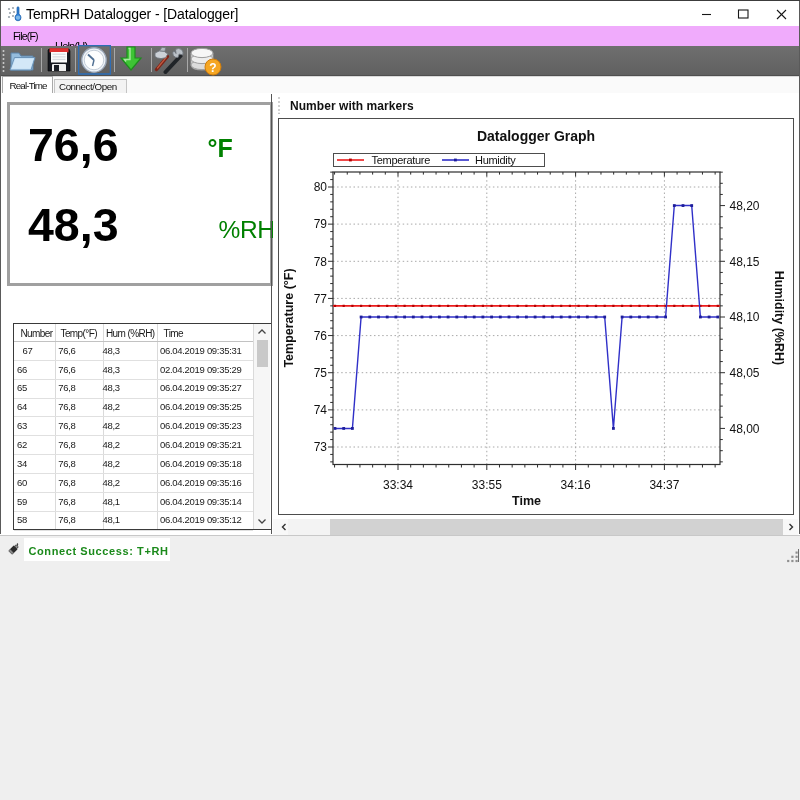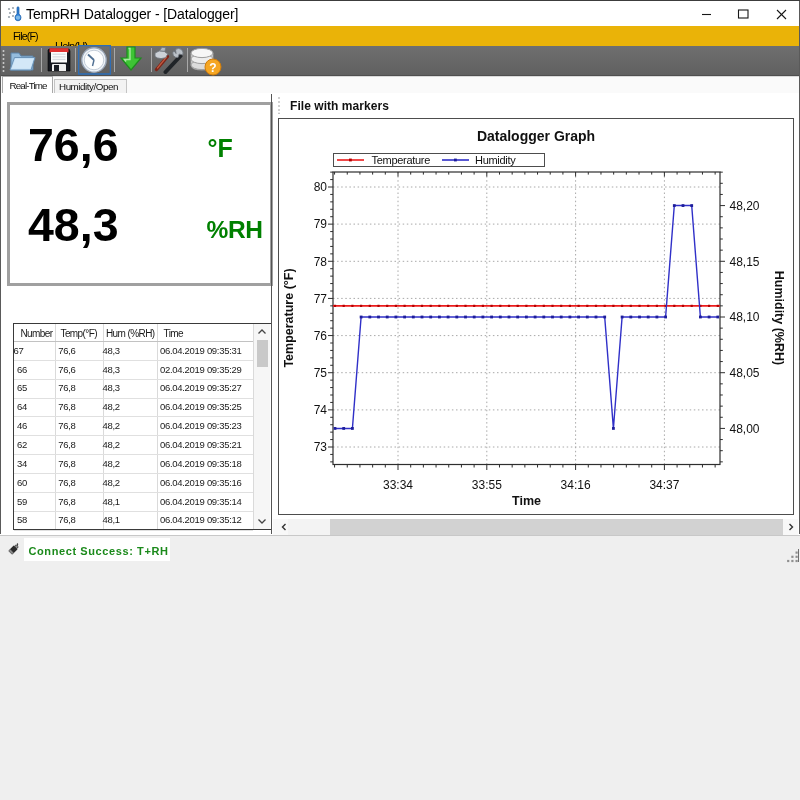--- a/index.html
+++ b/index.html
@@ -28,21 +28,21 @@
 <circle cx="11" cy="11.6" r="2.2" fill="#7db9ea"></circle>
     </svg>
 <div class="abs" style="left:25px;top:6px;font-size:14px;letter-spacing:-0.1px;color:#000;line-height:14px">TempRH Datalogger - [Datalogger]</div>
 <svg style="position:absolute;left:694px;top:0" width="105" height="25" viewBox="0 0 105 25">
 <line x1="7" y1="13.5" x2="16" y2="13.5" stroke="#171717" stroke-width="1.1"></line>
 <rect x="43.5" y="9" width="9.5" height="8" fill="none" stroke="#171717" stroke-width="1.1"></rect>
 <line x1="82" y1="9" x2="91" y2="18" stroke="#171717" stroke-width="1.1"></line>
       <line x1="91" y1="9" x2="82" y2="18" stroke="#171717" stroke-width="1.1"></line>
 </svg>
   </div>
-<div class="abs" style="left:1px;top:26px;width:798px;height:20px;background:#eab308">
+<div class="abs" style="left:1px;top:26px;width:798px;height:20px;background:#f0abfc">
 <div class="abs" style="left:12px;top:2.5px;font-size:10.5px;letter-spacing:-0.8px;color:#000;line-height:14px">File(F)</div>
 <div class="abs" style="left:54px;top:13px;font-size:11px;letter-spacing:-0.8px;color:#000;line-height:14px">Help(H)</div>
 </div>
 <div class="abs" style="left:1px;top:46px;width:798px;height:30px;background:linear-gradient(#6f6f6f,#606060)"></div>
 <div class="abs" style="left:1px;top:74.6px;width:798px;height:1px;background:#4f4f4f"></div>
 <div class="abs" style="left:1px;top:75.6px;width:798px;height:1.4px;background:#d9d9d9"></div>
 <div style="position:absolute;left:41px;top:48px;width:1px;height:24px;background:#5a5a5a;border-right:1px solid #a8a8a8"></div>
 <div style="position:absolute;left:75px;top:48px;width:1px;height:24px;background:#5a5a5a;border-right:1px solid #a8a8a8"></div>
 <div style="position:absolute;left:114px;top:48px;width:1px;height:24px;background:#5a5a5a;border-right:1px solid #a8a8a8"></div>
 <div style="position:absolute;left:151px;top:48px;width:1px;height:24px;background:#5a5a5a;border-right:1px solid #a8a8a8"></div>
@@ -97,40 +97,40 @@
 <ellipse cx="14" cy="19" rx="11" ry="4.6" fill="#dcdcdc" stroke="#9e9e9e" stroke-width="1"></ellipse>
 <ellipse cx="14" cy="13" rx="11" ry="4.6" fill="#ededed" stroke="#9e9e9e" stroke-width="1"></ellipse>
 <ellipse cx="14" cy="7" rx="11" ry="4.6" fill="#f7f7f7" stroke="#9e9e9e" stroke-width="1"></ellipse>
 <circle cx="25" cy="21" r="8" fill="#f5a623" stroke="#d07c0a" stroke-width="1"></circle>
 <text x="25" y="26" text-anchor="middle" font-family="Liberation Sans" font-size="12" font-weight="bold" fill="#fff">?</text>
 </svg>
 
 <div class="abs" style="left:1px;top:77px;width:798px;height:16px;background:#fafafa"></div>
 <div class="abs" style="left:1px;top:93px;width:798px;height:441px;background:#fff"></div>
 <div class="abs" style="left:53.5px;top:78.5px;width:73px;height:14.5px;background:#f3f3f3;border:1px solid #c4c4c4;border-bottom:none"></div>
-<div class="abs" style="left:59px;top:81px;font-size:9.8px;letter-spacing:-0.45px;color:#111;line-height:12px">Humidity/Open</div>
+<div class="abs" style="left:59px;top:81px;font-size:9.8px;letter-spacing:-0.45px;color:#111;line-height:12px">Connect/Open</div>
 <div class="abs" style="left:1.5px;top:76px;width:51px;height:17px;background:#fff;border:1px solid #a9a9a9;border-bottom:none"></div>
 <div class="abs" style="left:9.5px;top:80px;font-size:9.8px;letter-spacing:-0.85px;color:#111;line-height:12px">Real-Time</div>
 <div class="abs" style="left:6.5px;top:102px;width:266px;height:184px;border:3px solid #a0a0a0;background:#fff">
 <div class="abs" style="left:18.5px;top:17.4px;font-size:46.5px;font-weight:bold;color:#000;line-height:46.5px">76,6</div>
 <div class="abs" style="left:198px;top:30.8px;font-size:25px;font-weight:bold;color:#008000;line-height:25px">°F</div>
 <div class="abs" style="left:18.5px;top:97.1px;font-size:46.5px;font-weight:bold;color:#000;line-height:46.5px">48,3</div>
-<div class="abs" style="left:197px;top:112.8px;font-size:24.5px;font-weight:bold;color:#008000;letter-spacing:-0.4px;line-height:24.5px">%RH</div>
+<div class="abs" style="left:209px;top:112.8px;font-size:24.5px;font-weight:normal;color:#008000;letter-spacing:-0.4px;line-height:24.5px">%RH</div>
 </div>
 <div class="tbl">
     <div style="position:absolute;left:41.3px;top:0;width:1px;height:205px;background:#dadada"></div>
     <div style="position:absolute;left:89.0px;top:0;width:1px;height:205px;background:#dadada"></div>
     <div style="position:absolute;left:143.5px;top:0;width:1px;height:205px;background:#dadada"></div>
     <div class="th" style="left:7px">Number</div>
     <div class="th" style="left:47px">Temp(°F)</div>
     <div class="th" style="left:92.5px">Hum (%RH)</div>
     <div class="th" style="left:150px">Time</div>
     <div style="position:absolute;left:0;top:17px;width:239.5px;height:1px;background:#c2c2c2"></div>
     <div class="tr" style="top:17.5px">
-      <div class="td" style="left:0">67</div>
+      <div class="td" style="left:9px">67</div>
       <div class="td" style="left:44.8px">76,6</div>
       <div class="td" style="left:89px">48,3</div>
       <div class="td td4" style="left:146.5px">06.04.2019 09:35:31</div>
     </div>
     <div style="position:absolute;left:0;top:35.9px;width:239.5px;height:1px;background:#e0e0e0"></div>
     <div class="tr" style="top:36.4px">
       <div class="td" style="left:3.5px">66</div>
       <div class="td" style="left:44.8px">76,6</div>
       <div class="td" style="left:89px">48,3</div>
       <div class="td td4" style="left:146.5px">02.04.2019 09:35:29</div>
@@ -144,21 +144,21 @@
     </div>
     <div style="position:absolute;left:0;top:73.6px;width:239.5px;height:1px;background:#e0e0e0"></div>
     <div class="tr" style="top:74.1px">
       <div class="td" style="left:3.5px">64</div>
       <div class="td" style="left:44.8px">76,8</div>
       <div class="td" style="left:89px">48,2</div>
       <div class="td td4" style="left:146.5px">06.04.2019 09:35:25</div>
     </div>
     <div style="position:absolute;left:0;top:92.4px;width:239.5px;height:1px;background:#e0e0e0"></div>
     <div class="tr" style="top:92.9px">
-      <div class="td" style="left:3.5px">46</div>
+      <div class="td" style="left:3.5px">63</div>
       <div class="td" style="left:44.8px">76,8</div>
       <div class="td" style="left:89px">48,2</div>
       <div class="td td4" style="left:146.5px">06.04.2019 09:35:23</div>
     </div>
     <div style="position:absolute;left:0;top:111.3px;width:239.5px;height:1px;background:#e0e0e0"></div>
     <div class="tr" style="top:111.8px">
       <div class="td" style="left:3.5px">62</div>
       <div class="td" style="left:44.8px">76,8</div>
       <div class="td" style="left:89px">48,2</div>
       <div class="td td4" style="left:146.5px">06.04.2019 09:35:21</div>
@@ -205,21 +205,21 @@
 <div class="abs" style="left:270.5px;top:94px;width:1px;height:440px;background:#555"></div>
 <svg style="position:absolute;left:277px;top:96px" width="6" height="18" viewBox="0 0 6 18">
     <g fill="#c2c2c2">
       <circle cx="2" cy="2" r="1"></circle>
       <circle cx="2" cy="6" r="1"></circle>
       <circle cx="2" cy="10" r="1"></circle>
       <circle cx="2" cy="14" r="1"></circle>
       <circle cx="2" cy="17.5" r="1"></circle>
     </g>
   </svg>
-<div class="abs" style="left:290px;top:98.8px;font-size:12px;font-weight:bold;letter-spacing:0.05px;color:#111;line-height:14px">File with markers</div>
+<div class="abs" style="left:290px;top:98.8px;font-size:12px;font-weight:bold;letter-spacing:0.05px;color:#111;line-height:14px">Number with markers</div>
 <svg style="position:absolute;left:278px;top:118px" width="516" height="397" viewBox="0 0 516 397">
     <rect x="0.5" y="0.5" width="515" height="396" fill="#ffffff" stroke="#4d4d4d" stroke-width="1"></rect>
     <text x="258" y="23" text-anchor="middle" font-family="Liberation Sans" font-size="14" font-weight="bold" fill="#111">Datalogger Graph</text>
     <g stroke="#a8a8a8" stroke-width="1" stroke-dasharray="1.5 2.6">
       <line x1="55" y1="69.0" x2="442" y2="69.0"></line>
       <line x1="55" y1="106.1" x2="442" y2="106.1"></line>
       <line x1="55" y1="143.3" x2="442" y2="143.3"></line>
       <line x1="55" y1="180.4" x2="442" y2="180.4"></line>
       <line x1="55" y1="217.6" x2="442" y2="217.6"></line>
       <line x1="55" y1="254.7" x2="442" y2="254.7"></line>

